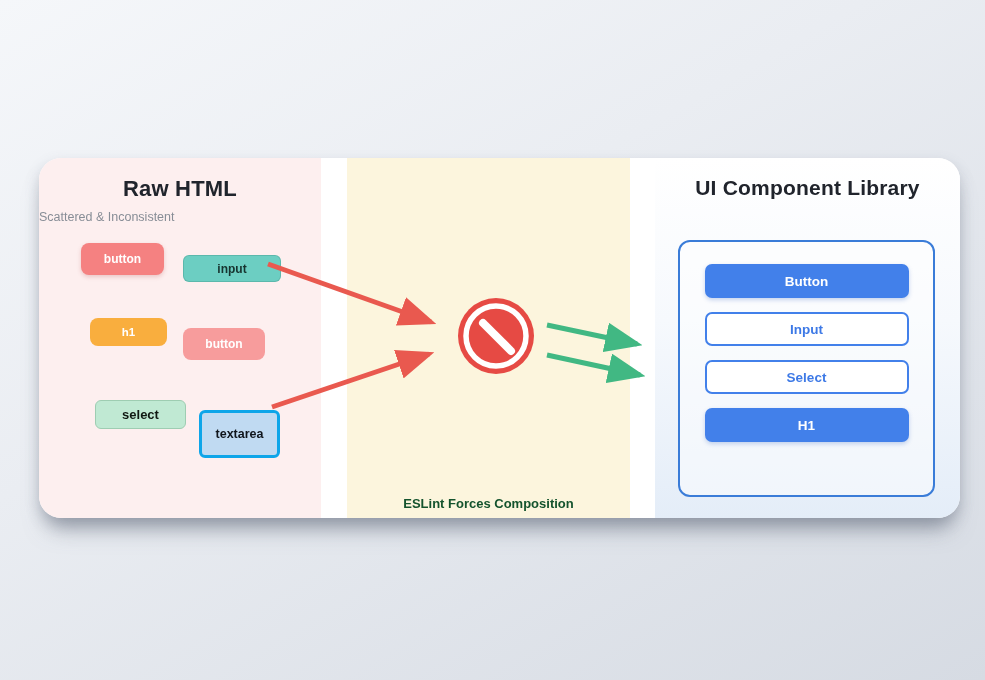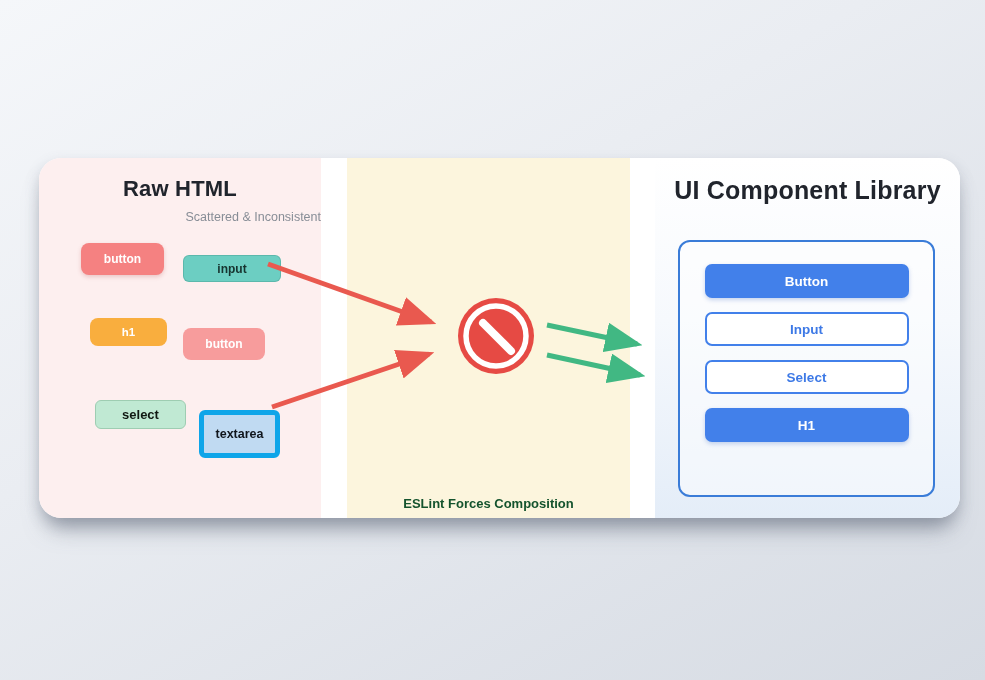--- a/index.html
+++ b/index.html
@@ -20,38 +20,38 @@
   .section.yellow{left:308px;width:283px;background:#FCF5DD;}
   .section.bluewhite{
     left:616px;width:305px;border-radius:0 22px 22px 0;
     background:linear-gradient(180deg,#FFFFFF 0%,#F6F9FD 45%,#E4EDF8 100%);
   }
   .panel-title{
     position:absolute;top:18px;left:0;width:100%;text-align:center;
     font-size:22px;font-weight:800;color:#20242C;letter-spacing:.2px;
   }
   .panel-sub{
-    position:absolute;top:52px;left:0;width:100%;text-align:right;
+    position:absolute;top:52px;left:0;width:100%;text-align:left;
     font-size:12.5px;color:#878D96;
   }
   
   .hbox{position:absolute;display:flex;align-items:center;justify-content:center;
         font-weight:700;}
   .b-button1{left:42px;top:85px;width:83px;height:32px;background:#F58181;border-radius:8px;
              color:#fff;font-size:12px;box-shadow:0 2px 4px rgba(180,80,80,.25);}
   .b-input  {left:144px;top:97px;width:98px;height:27px;background:#6CCEC2;border-radius:6px;
              color:#17332F;font-size:12px;border:1px solid rgba(0,60,50,.15);}
   .b-h1     {left:51px;top:160px;width:77px;height:28px;background:#F9AE3E;border-radius:8px;
              color:#fff;font-size:11.5px;}
   .b-button2{left:144px;top:170px;width:82px;height:32px;background:#F79C9C;border-radius:8px;
              color:#fff;font-size:12px;}
   .b-select {left:56px;top:242px;width:91px;height:29px;background:#C0E9D3;border-radius:6px;
              color:#101812;font-size:13px;font-weight:600;border:1px solid #9ECDB2;}
   .b-textarea{left:160px;top:252px;width:81px;height:48px;background:#C0DAF2;border-radius:6px;
-             color:#10151C;font-size:12.5px;font-weight:600;border:5px solid #0ea5e9;}
+             color:#10151C;font-size:12.5px;font-weight:600;border:3px solid #0ea5e9;}
   
   .caption{
     position:absolute;left:308px;top:338px;width:283px;text-align:center;
     font-size:13px;font-weight:800;color:#14532d;
   }
   .stop-sign{position:absolute;left:415px;top:136px;width:84px;height:84px;}
   .arrows{position:absolute;left:0;top:0;width:921px;height:360px;pointer-events:none;}
   
   .lib-frame{
     position:absolute;left:23px;top:82px;width:257px;height:257px;
@@ -110,21 +110,21 @@
       </g>
       <g>
         <line x1="508" y1="167" x2="598" y2="186" stroke="#41B883" stroke-width="5" marker-end="url(#greenHead)"></line>
       </g>
       <g>
         <line x1="508" y1="197" x2="601" y2="217" stroke="#41B883" stroke-width="5" marker-end="url(#greenHead)"></line>
       </g>
     </svg>
 
     <div class="section bluewhite">
-      <div class="panel-title" style="font-size:25px;">UI Component Library</div>
+      <div class="panel-title" style="font-size:21px;">UI Component Library</div>
       <div class="lib-frame">
         <div class="lib-btn filled">Button</div>
         <div class="lib-btn outline">Input</div>
         <div class="lib-btn outline">Select</div>
         <div class="lib-btn filled">H1</div>
       </div>
     </div>
 
   </div>
 </div>

